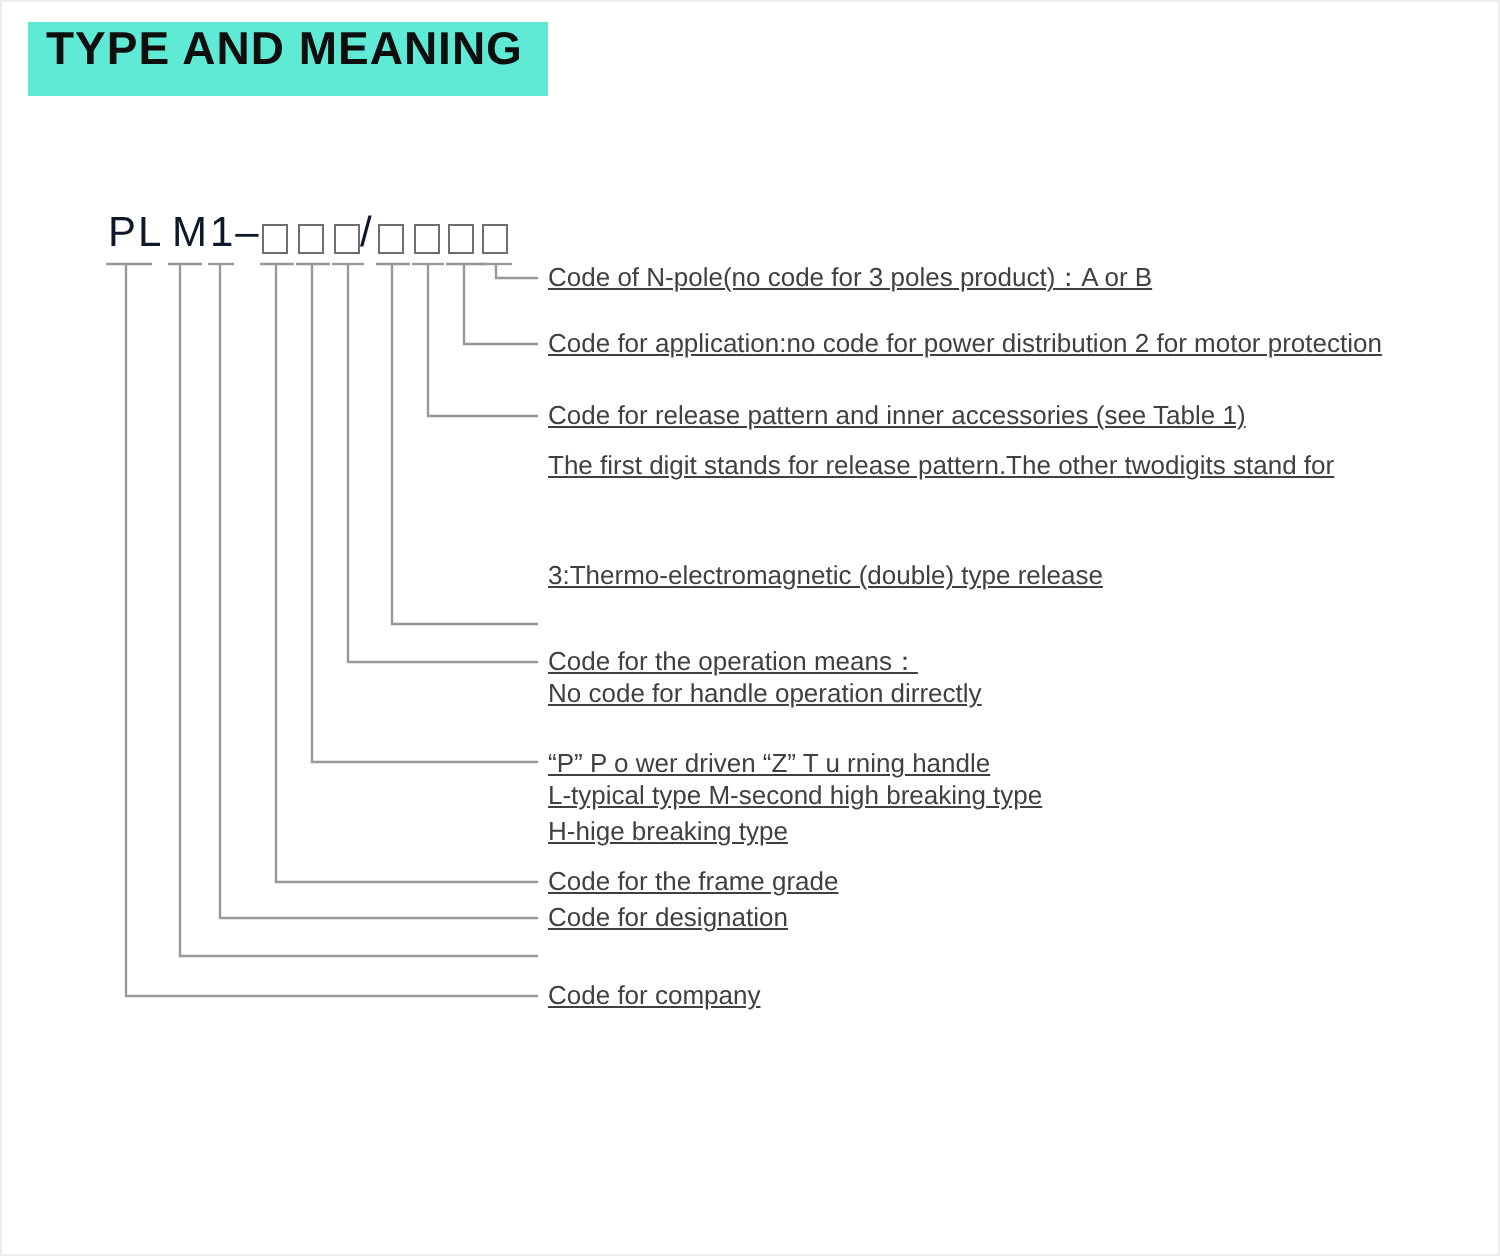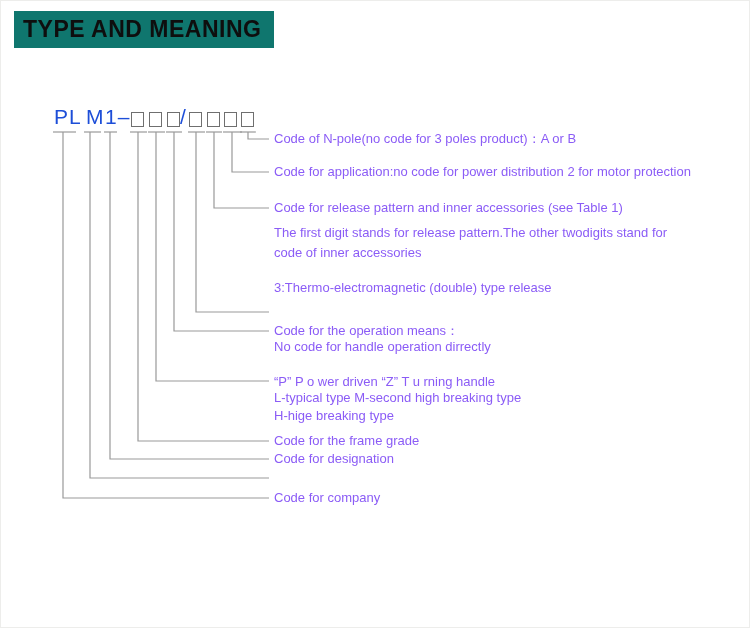--- a/index.html
+++ b/index.html
@@ -4,42 +4,42 @@
 <style>
   html,body{margin:0;padding:0;background:#fff;}
   #page{
     position:relative;width:748px;height:626px;background:#ffffff;
     border:1px solid #ededeb;overflow:hidden;
     font-family:"Liberation Sans","DejaVu Sans",sans-serif;
   }
   
   .hdr{
     position:absolute;left:13px;top:10px;width:260px;height:37px;
-    background:#0f766e;display:flex;align-items:center;padding-left:9px;
+    background:#5eead4;display:flex;padding-left:9px;
     box-sizing:border-box;
   }
   .hdr span{
     font-size:23px;font-weight:bold;color:#0e0e0e;letter-spacing:0.5px;
     white-space:nowrap;
   }
   
   .code-seg{
-    position:absolute;top:104px;font-size:21px;color:#1d4ed8;
+    position:absolute;top:104px;font-size:21px;color:#0f172a;
     letter-spacing:1px;white-space:nowrap;
   }
   .cbox{
     position:absolute;top:111px;width:13px;height:15px;
     border:1.5px solid #6f6f6f;background:#fff;box-sizing:border-box;
   }
   
   svg.wires{position:absolute;left:0;top:0;pointer-events:none;}
   
   .ann{
-    position:absolute;left:273px;font-size:13px;color:#8b5cf6;
-    white-space:nowrap;line-height:16px;
+    position:absolute;left:273px;font-size:13px;color:#404040;
+    white-space:nowrap;line-height:16px;text-decoration:underline;
   }
   .a0{top:130px}.a1{top:163px}.a2{top:199px}.a3{top:224px}.a4{top:244px}
   .a5{top:261px}.a6{top:279px}.a7{top:303px}.a8{top:322px}.a9{top:338px}
   .a10{top:373px}.a11{top:372px}.a12{top:389px}.a13{top:407px}.a14{top:432px}
   .a15{top:450px}.a16{top:469px}.a17{top:489px}
 </style>
 </head>
 <body>
 
 <div id="page">
@@ -84,21 +84,20 @@
       <polyline points="109,131 109,458 268,458"></polyline>
       <polyline points="89,131 89,477 268,477"></polyline>
       <polyline points="62,131 62,497 268,497"></polyline>
     </g>
   </svg>
 
   <div class="ann a0">Code of N-pole(no code for 3 poles product)：A or B</div>
   <div class="ann a1">Code for application:no code for power distribution 2 for motor protection</div>
   <div class="ann a2">Code for release pattern and inner accessories (see Table 1)</div>
   <div class="ann a3">The first digit stands for release pattern.The other twodigits stand for</div>
-  <div class="ann a4">code of inner accessories</div>
   <div class="ann a6">3:Thermo-electromagnetic (double) type release</div>
   <div class="ann a9">No code for handle operation dirrectly</div>
   <div class="ann a8">Code for the operation means：</div>
   <div class="ann a10">“P” P o wer driven    “Z” T u rning handle</div>
   <div class="ann a12">L-typical type   M-second high breaking type</div>
   <div class="ann a13">H-hige breaking type</div>
   <div class="ann a14">Code for the frame grade</div>
   <div class="ann a15">Code for designation</div>
   <div class="ann a17">Code for company</div>
 

